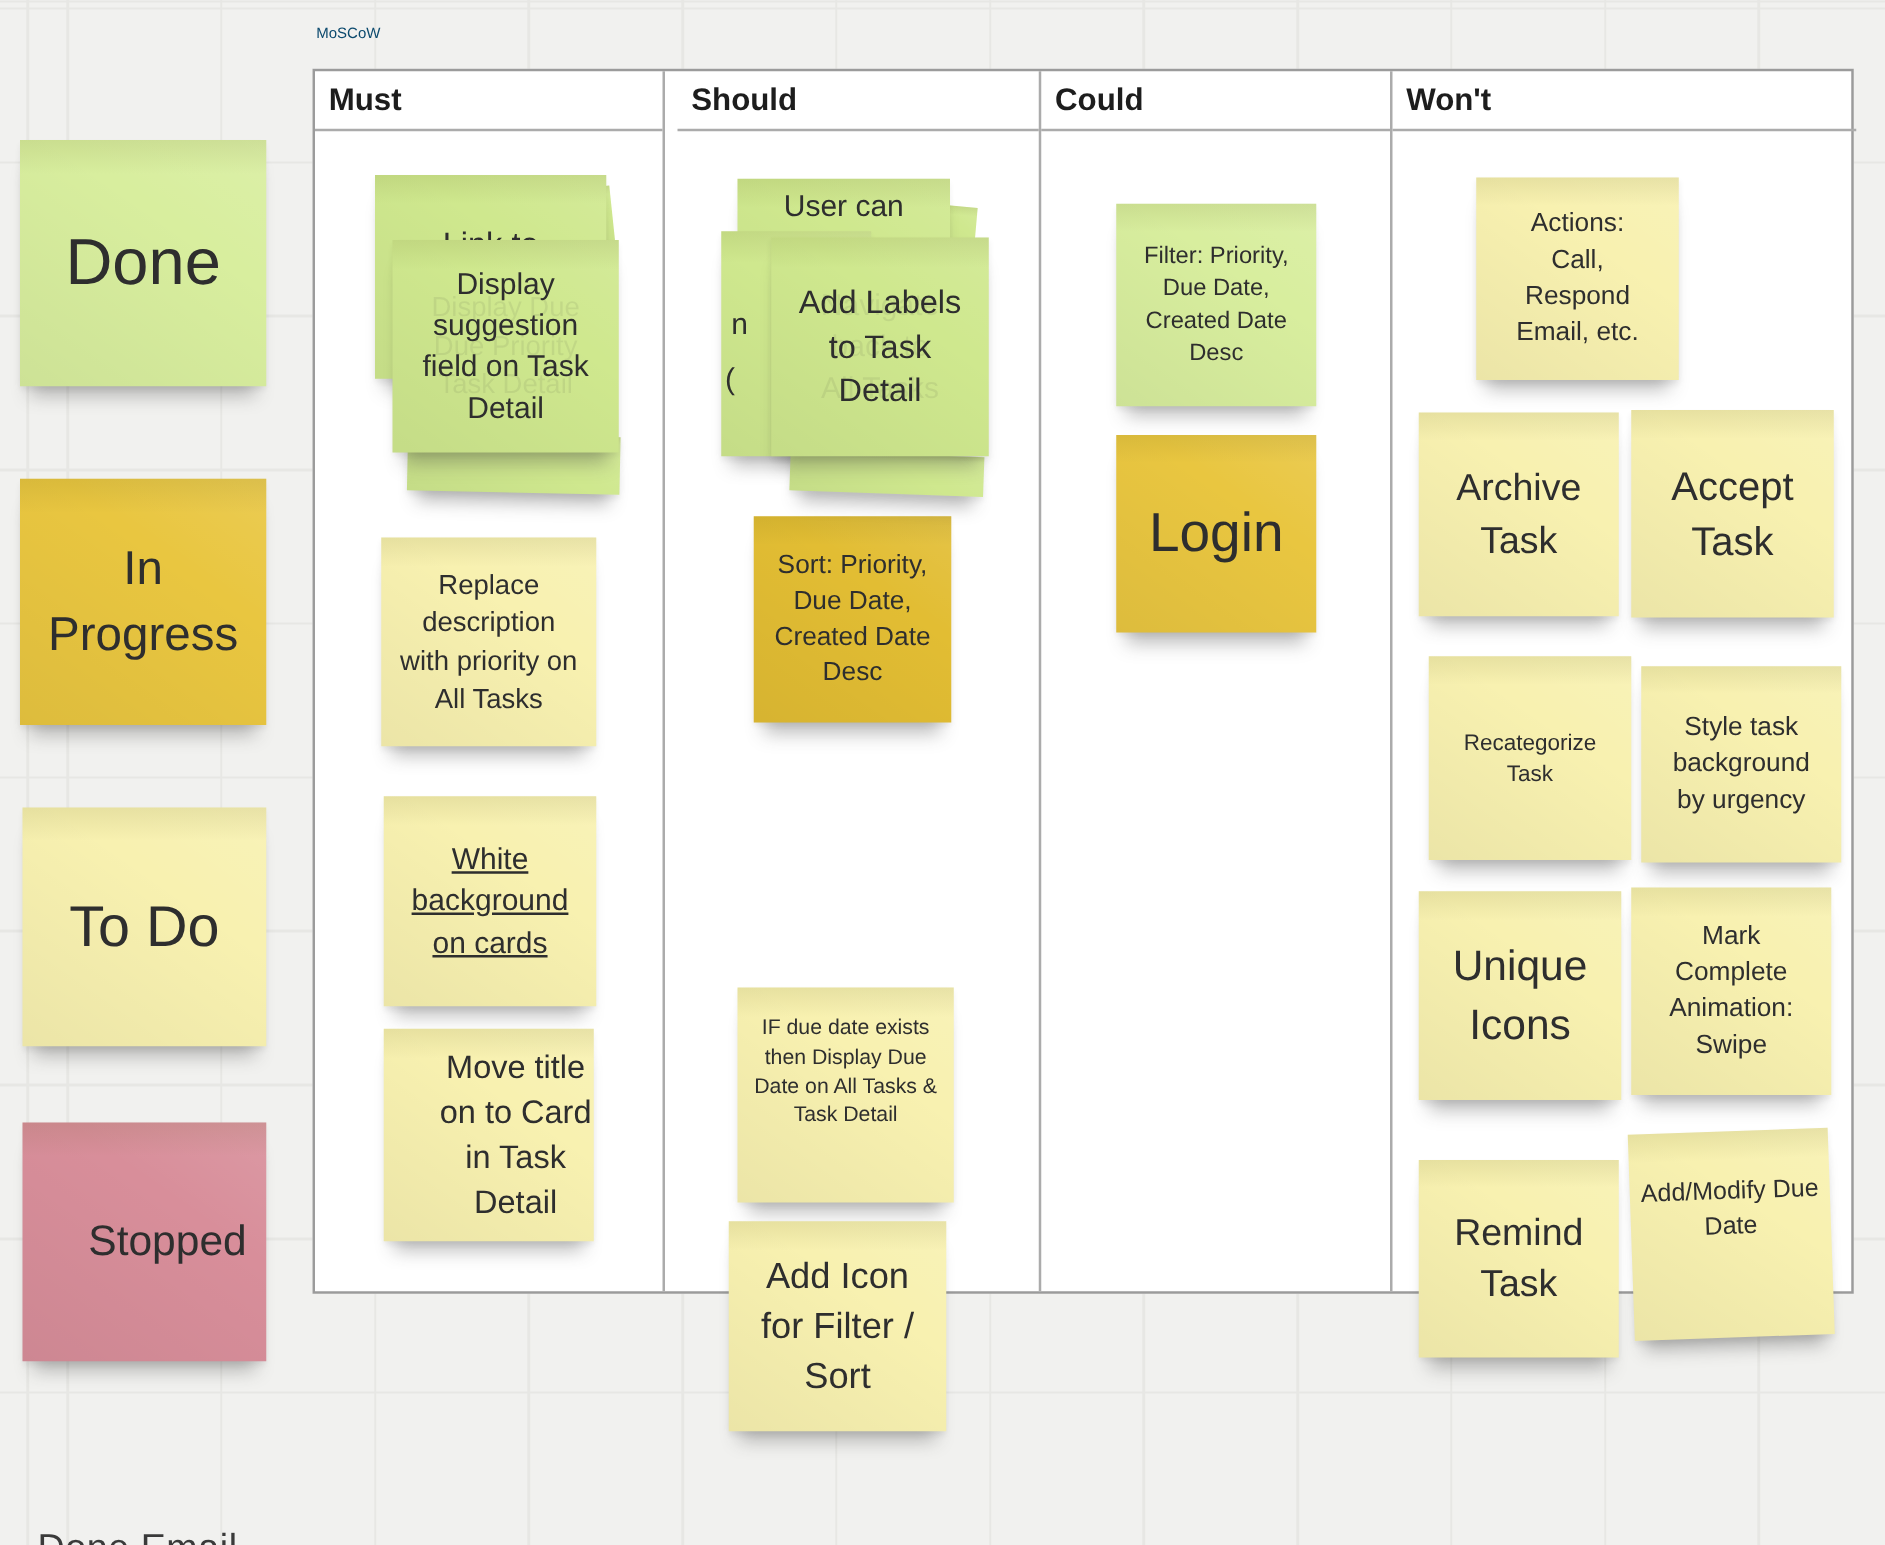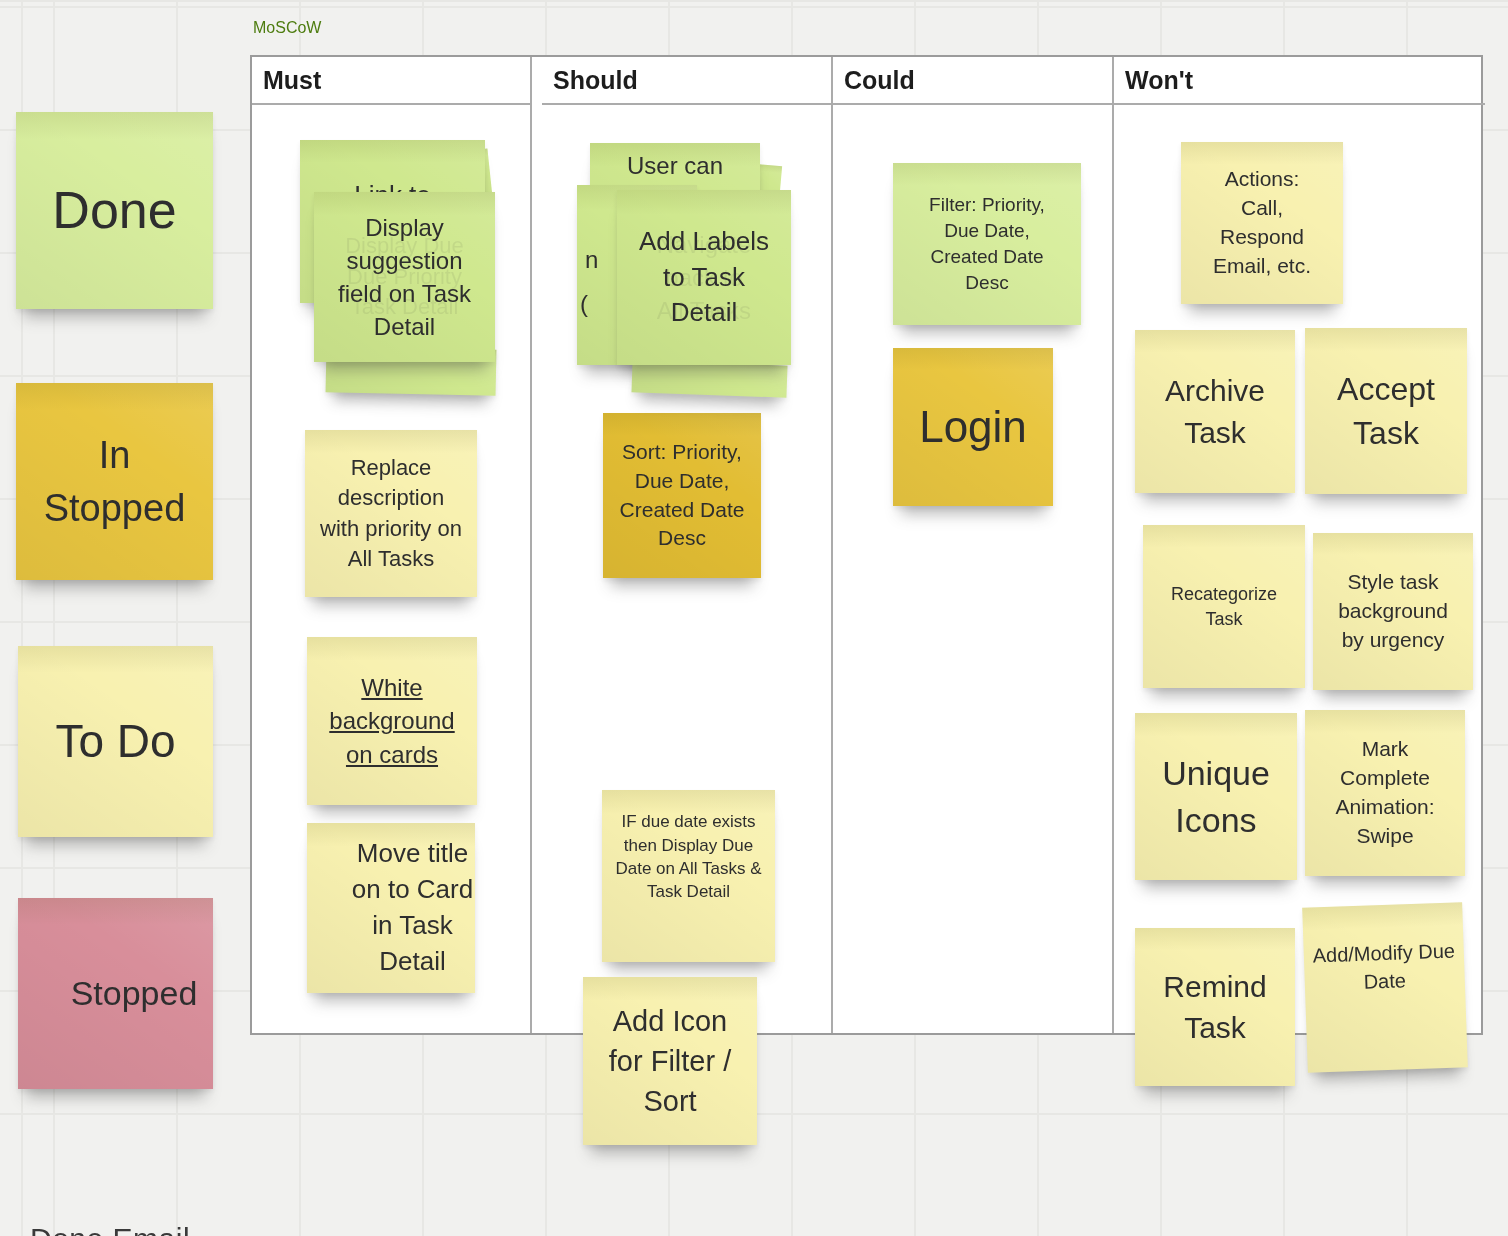--- a/index.html
+++ b/index.html
@@ -7,21 +7,21 @@
     width:1508px;height:1236px;overflow:hidden;position:relative;
     font-family:"Liberation Sans","DejaVu Sans",sans-serif;
     background-color:var(--background,#f1f1ef);
     background-image:
       repeating-linear-gradient(90deg, var(--grid,#e7e7e4) 0px, var(--grid,#e7e7e4) 2px, transparent 2px, transparent 123px),
       repeating-linear-gradient(0deg, var(--grid,#e7e7e4) 0px, var(--grid,#e7e7e4) 2px, transparent 2px, transparent 123px);
     background-position:53px 0, 0 2px;
   }
   .canvas{position:absolute;inset:0;}
   .moscow-label{
-    position:absolute;left:253px;top:19px;font-size:16px;color:#4d7c0f;
+    position:absolute;left:253px;top:19px;font-size:12px;color:#0c4a6e;
   }
   .board{
     position:absolute;left:250px;top:55px;width:1233px;height:980px;
     background:#ffffff;border:2px solid var(--board_border,#9b9b9b);box-sizing:border-box;
   }
   .col{position:absolute;top:0;height:100%;box-sizing:border-box;border-right:2px solid #ababab;}
   .col:last-child{border-right:none;}
   .col-header{
     height:48px;border-bottom:2px solid #ababab;display:flex;align-items:center;
     padding-left:11px;font-size:25px;font-weight:700;color:#1d1d1d;box-sizing:border-box;
@@ -73,21 +73,21 @@
     </div>
     <div class="col" style="left:862px;width:371px;">
       <div class="col-header">Won't</div>
     </div>
   </div>
 
   <div class="note c-greenlight" style="left:16px;top:112px;width:197px;height:197px;font-size:52px;">
     <span class="txt">Done</span>
   </div>
   <div class="note c-gold" style="left:16px;top:383px;width:197px;height:197px;font-size:38px;">
-    <span class="txt" style="max-width:160px;">In Stopped</span>
+    <span class="txt" style="max-width:160px;">In Progress</span>
   </div>
   <div class="note c-yellow" style="left:18px;top:646px;width:195px;height:191px;font-size:46px;">
     <span class="txt">To Do</span>
   </div>
   <div class="note c-pink" style="left:18px;top:898px;width:195px;height:191px;font-size:34px;">
     <span class="txt">Stopped</span>
   </div>
 
   <div class="note c-green" style="left:458px;top:150px;width:32px;height:48px;transform:rotate(-6deg);z-index:0;box-shadow:none;"></div>
   <div class="note c-green note--top" style="left:300px;top:140px;width:185px;height:163px;font-size:26px;padding-top:38px;z-index:1;">
@@ -125,28 +125,28 @@
     <div class="ghost" style="font-size:24px;">
       <div>Navigate</div>
       <div>back to</div>
       <div>All Tasks</div>
     </div>
     <span class="txt" style="max-width:135px;">Add Labels to Task Detail</span>
   </div>
   <div class="note c-golddark" style="left:603px;top:413px;width:158px;height:165px;font-size:21px;">
     <span class="txt" style="max-width:140px;">Sort: Priority, Due Date, Created Date Desc</span>
   </div>
-  <div class="note c-yellow" style="left:590px;top:790px;width:173px;height:172px;font-size:17px;margin-left:12px;">
+  <div class="note c-yellow" style="left:590px;top:790px;width:173px;height:172px;font-size:17px;">
     <span class="txt" style="max-width:150px;padding-bottom:38px;">IF due date exists then Display Due Date on All Tasks &amp; Task Detail</span>
   </div>
   <div class="note c-yellow" style="left:583px;top:977px;width:174px;height:168px;font-size:29px;">
     <span class="txt" style="max-width:135px;">Add Icon for Filter / Sort</span>
   </div>
 
-  <div class="note c-greenlight" style="left:893px;top:163px;width:188px;height:162px;font-size:19px;">
+  <div class="note c-greenlight" style="left:893px;top:163px;width:160px;height:162px;font-size:19px;">
     <span class="txt" style="max-width:128px;">Filter: Priority, Due Date, Created Date Desc</span>
   </div>
   <div class="note c-gold" style="left:893px;top:348px;width:160px;height:158px;font-size:44px;">
     <span class="txt">Login</span>
   </div>
 
   <div class="note c-yellow" style="left:1181px;top:142px;width:162px;height:162px;font-size:21px;">
     <span class="txt" style="max-width:112px;">Actions: Call, Respond Email, etc.</span>
   </div>
   <div class="note c-yellow" style="left:1135px;top:330px;width:160px;height:163px;font-size:30px;">

